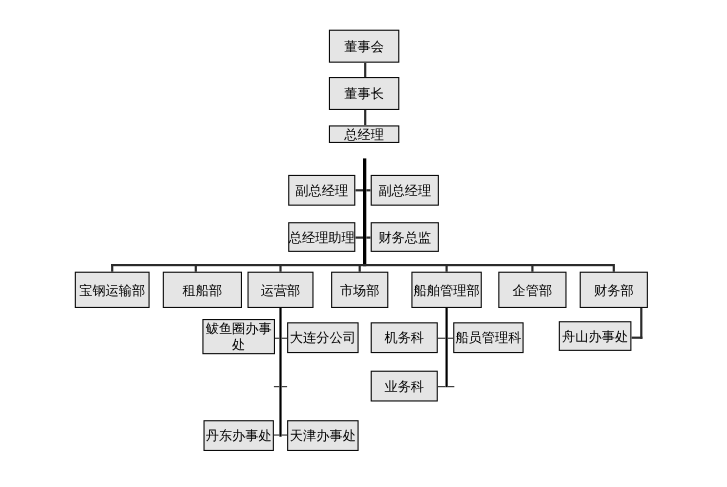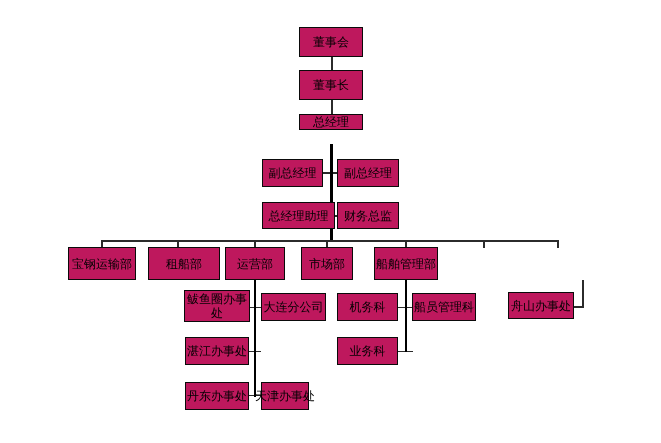--- a/index.html
+++ b/index.html
@@ -12,21 +12,21 @@
     position: relative;
     width: 661px;
     height: 443px;
     background: #ffffff;
     overflow: hidden;
   }
   .node {
     position: absolute;
     box-sizing: border-box;
     border: 1.5px solid #0a0a0a;
-    background: #be185d;
+    background: #e5e5e5;
     color: #000000;
     font-size: 12px;
     line-height: 14px;
     display: flex;
     align-items: center;
     justify-content: center;
     text-align: center;
     white-space: nowrap;
     z-index: 2;
   }
@@ -82,34 +82,35 @@
 
   <div class="ln" style="left:582px;top:280px;width:1.5px;height:27.5px"></div>
   <div class="ln" style="left:574px;top:306px;width:9.5px;height:1.5px"></div>
 
   <div class="node" style="left:299px;top:27px;width:64px;height:30px">董事会</div>
   <div class="node" style="left:299px;top:70px;width:64px;height:30px">董事长</div>
   <div class="node" style="left:299px;top:114px;width:64px;height:16px">总经理</div>
 
   <div class="node" style="left:262px;top:159px;width:61px;height:28px">副总经理</div>
   <div class="node" style="left:337px;top:159px;width:62px;height:28px">副总经理</div>
-  <div class="node" style="left:262px;top:202px;width:73px;height:27px">总经理助理</div>
+  <div class="node" style="left:262px;top:202px;width:61px;height:27px">总经理助理</div>
   <div class="node" style="left:337px;top:202px;width:62px;height:27px">财务总监</div>
 
   <div class="node" style="left:68px;top:247px;width:68px;height:33px">宝钢运输部</div>
   <div class="node" style="left:148px;top:247px;width:72px;height:33px">租船部</div>
   <div class="node" style="left:225px;top:247px;width:60px;height:33px">运营部</div>
   <div class="node" style="left:301px;top:247px;width:52px;height:33px">市场部</div>
   <div class="node" style="left:374px;top:247px;width:64px;height:33px">船舶管理部</div>
+  <div class="node" style="left:453px;top:247px;width:62px;height:33px">企管部</div>
+  <div class="node" style="left:527px;top:247px;width:62px;height:33px">财务部</div>
 
   <div class="node wrap" style="left:184px;top:290px;width:66px;height:32px">鲅鱼圈办事处</div>
   <div class="node" style="left:261px;top:293px;width:65px;height:28px">大连分公司</div>
-  <div class="node" style="left:185px;top:337px;width:64px;height:28px">湛江办事处</div>
   <div class="node" style="left:185px;top:382px;width:64px;height:28px">丹东办事处</div>
-  <div class="node" style="left:261px;top:382px;width:48px;height:28px">天津办事处</div>
+  <div class="node" style="left:261px;top:382px;width:65px;height:28px">天津办事处</div>
 
   <div class="node" style="left:337px;top:293px;width:61px;height:28px">机务科</div>
   <div class="node" style="left:412px;top:293px;width:64px;height:28px">船员管理科</div>
   <div class="node" style="left:337px;top:337px;width:61px;height:28px">业务科</div>
 
   <div class="node" style="left:508px;top:292px;width:66px;height:27px">舟山办事处</div>
 
 </div>
 
 </body></html>

